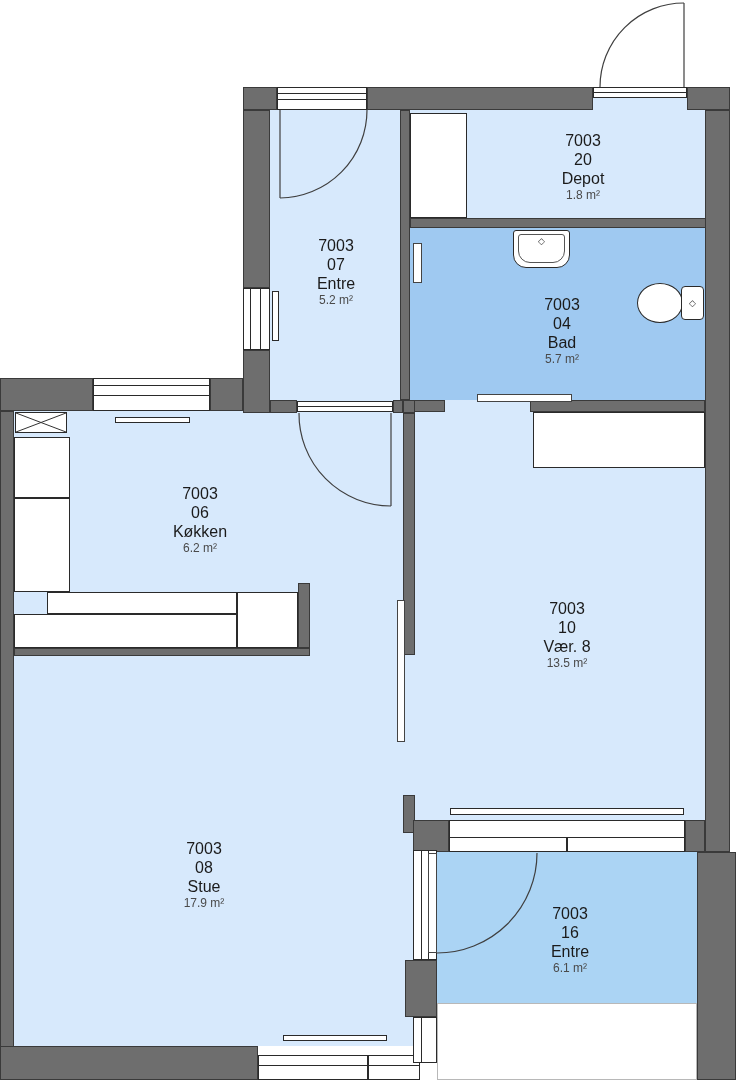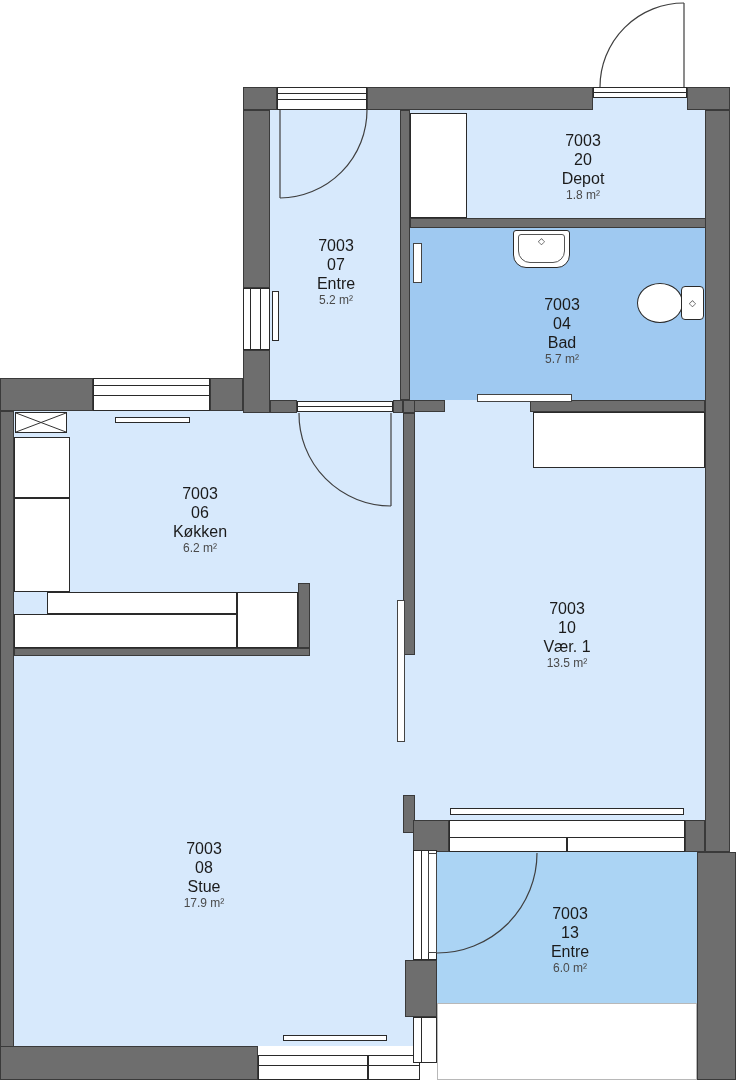--- a/index.html
+++ b/index.html
@@ -165,29 +165,29 @@
   </div>
   <div class="room-label" style="left:200px;top:484px;">
     <div class="l1">7003</div>
     <div class="l1">06</div>
     <div class="l1">Køkken</div>
     <div class="l2">6.2 m²</div>
   </div>
   <div class="room-label" style="left:567px;top:599px;">
     <div class="l1">7003</div>
     <div class="l1">10</div>
-    <div class="l1">Vær. 1</div>
+    <div class="l1">Vær. 8</div>
     <div class="l2">13.5 m²</div>
   </div>
   <div class="room-label" style="left:204px;top:839px;">
     <div class="l1">7003</div>
     <div class="l1">08</div>
     <div class="l1">Stue</div>
     <div class="l2">17.9 m²</div>
   </div>
   <div class="room-label" style="left:570px;top:904px;">
     <div class="l1">7003</div>
-    <div class="l1">13</div>
+    <div class="l1">16</div>
     <div class="l1">Entre</div>
-    <div class="l2">6.0 m²</div>
+    <div class="l2">6.1 m²</div>
   </div>
 
 </div>
 
 </body></html>

